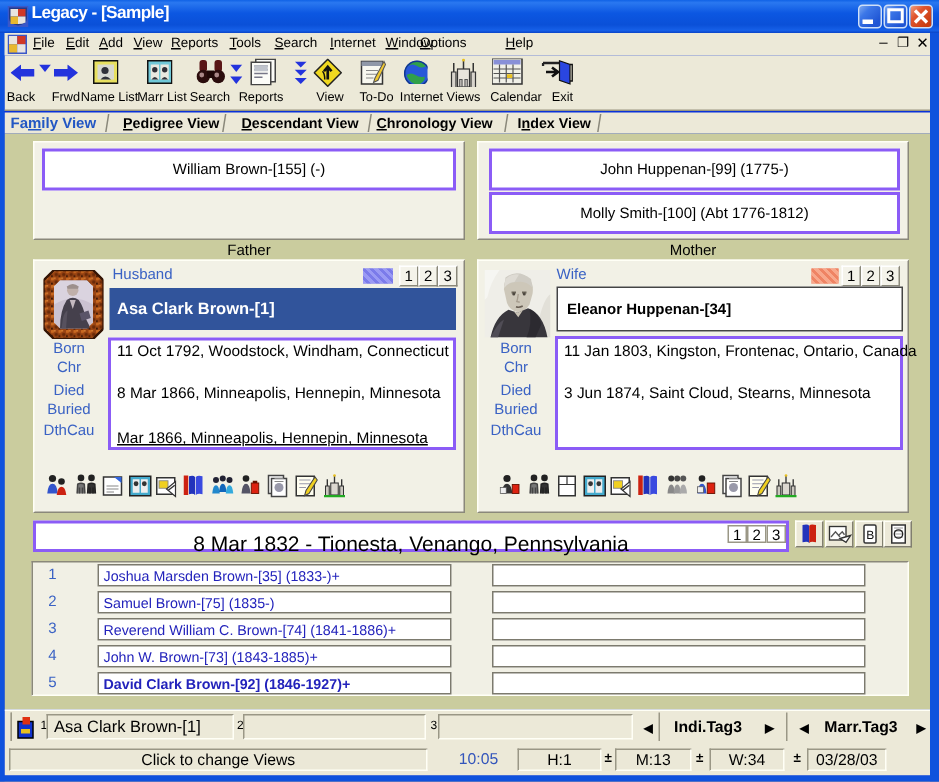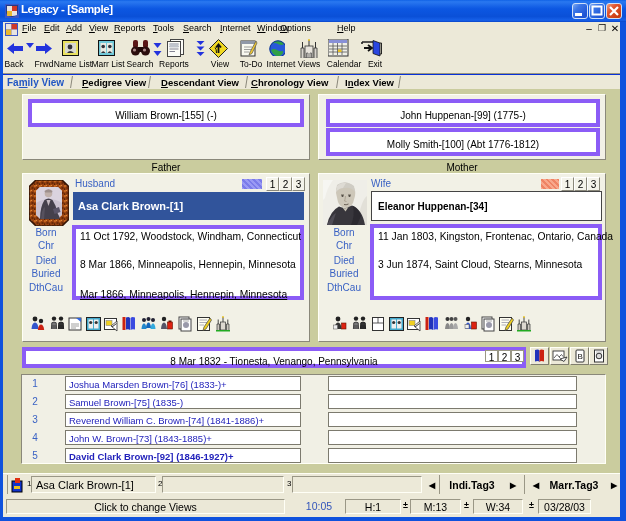--- a/index.html
+++ b/index.html
@@ -26,21 +26,21 @@
 .tlabel { position:absolute; font-size:8.5px; color:#000; text-align:center; top:22px; }
 
 
 #tabbar { left:3px; top:75px; width:617px; height:14px; background:#ece9d8; }
 .tab { position:absolute; top:0px; height:14px; font-size:9.5px; font-weight:bold; color:#000; padding-top:2px; }
 .tsep { position:absolute; top:1px; width:1px; height:12px; background:#8a887a; transform:skewX(-9deg); }
 
 
 #content { left:3px; top:89px; width:617px; height:384px; background:#cacc9e; }
 .panel { position:absolute; background:#f2f1e6; border-top:1px solid #fffff6; border-left:1px solid #fffff6; border-right:1px solid #8a887a; border-bottom:1px solid #8a887a; }
-.wbox { position:absolute; background:#fff; border:4px solid #8b5cf6; }
+.wbox { position:absolute; background:#fff; border:2px solid #8b5cf6; }
 .ctr { text-align:center; font-size:10px; color:#000; white-space:nowrap; }
 .blue { color:#3a62c4; }
 .rowlab { position:absolute; font-size:10px; color:#3a62c4; text-align:center; width:46px; }
 .n123 { position:absolute; width:13px; height:14px; background:#f4f3ea; border-top:1px solid #fff; border-left:1px solid #fff; border-right:1px solid #8a887a; border-bottom:1px solid #8a887a; font-size:10px; text-align:center; padding-top:1px; color:#000; }
 .childrow { position:absolute; background:#fff; border:1px solid #7c7a6e; font-size:9.5px; color:#2222bb; padding:2px 0 0 3px; white-space:nowrap; overflow:hidden; }
 .cnum { position:absolute; font-size:10px; color:#3a62c4; width:24px; text-align:center; }
 
 
 #navbar { left:3px; top:473px; width:617px; height:21px; background:#ece9d8; border-top:1px solid #fffff6; }
 .navbox { position:absolute; top:2px; height:17px; background:#ece9d8; border-top:1px solid #9a9786; border-left:1px solid #9a9786; border-right:1px solid #fffff6; border-bottom:1px solid #fffff6; font-size:11px; padding:2px 0 0 4px; white-space:nowrap; overflow:hidden; }
@@ -455,21 +455,21 @@
         <path d="M1 14 V8 H3.5 V14 M10.5 14 V8 H13 V14" fill="#ccc8c0" stroke="#333" stroke-width="0.7"></path>
         <rect x="4.5" y="6" width="5" height="8" fill="#dcd8d0" stroke="#333" stroke-width="0.7"></rect>
         <path d="M2.2 8 V3.5 M7 6 V1 M11.8 8 V3.5" stroke="#333" stroke-width="0.9"></path>
         <circle cx="7" cy="1" r="0.9" fill="#e8c020"></circle>
         <rect x="0" y="14" width="14" height="1.5" fill="#22aa22"></rect>
       </g>
     </svg>
   </div>
 
   <div class="wbox" style="left:19px;top:258px;width:504px;height:21px;">
-    <div class="ctr" style="padding-top:5px;font-size:10px;">8 Mar 1832 - Tionesta, Venango, Pennsylvania</div>
+    <div class="ctr" style="padding-top:5px;font-size:14px;">8 Mar 1832 - Tionesta, Venango, Pennsylvania</div>
   </div>
   <div class="n123" style="left:482px;top:261px;width:13px;height:12px;background:#fff;border:1px solid #9a9786;">1</div>
   <div class="n123" style="left:495px;top:261px;width:13px;height:12px;background:#fff;border:1px solid #9a9786;">2</div>
   <div class="n123" style="left:508px;top:261px;width:13px;height:12px;background:#fff;border:1px solid #9a9786;">3</div>
   <div class="abs" id="mbtns" style="left:527px;top:258px;">
     <div class="abs mbtn" style="left:0px;">
       <svg width="16" height="14" style="margin:1px auto 0;">
         <path d="M3 1 Q6.5 0 7.5 1.5 L7.5 13 Q6.5 11.5 3 12.5 Z" fill="#2233bb"></path>
         <path d="M12 1 Q8.5 0 7.5 1.5 L7.5 13 Q8.5 11.5 12 12.5 Z" fill="#cc2211"></path>
       </svg>
@@ -495,21 +495,21 @@
       </svg>
     </div>
   </div>
 
   <div class="abs" style="left:18px;top:285px;width:585px;height:90px;background:#f1f0e5;border-top:1px solid #8a887a;border-left:1px solid #8a887a;border-right:1px solid #fffff6;border-bottom:1px solid #fffff6;">
     <div class="cnum" style="left:1px;top:3px;">1</div>
     <div class="cnum" style="left:1px;top:21px;">2</div>
     <div class="cnum" style="left:1px;top:39px;">3</div>
     <div class="cnum" style="left:1px;top:57px;">4</div>
     <div class="cnum" style="left:1px;top:75px;">5</div>
-    <div class="childrow" style="left:43px;top:1px;width:236px;height:15px;">Joshua Marsden Brown-[76] (1833-)+</div>
+    <div class="childrow" style="left:43px;top:1px;width:236px;height:15px;">Joshua Marsden Brown-[35] (1833-)+</div>
     <div class="childrow" style="left:43px;top:19px;width:236px;height:15px;">Samuel Brown-[75] (1835-)</div>
     <div class="childrow" style="left:43px;top:37px;width:236px;height:15px;">Reverend William C. Brown-[74] (1841-1886)+</div>
     <div class="childrow" style="left:43px;top:55px;width:236px;height:15px;">John W. Brown-[73] (1843-1885)+</div>
     <div class="childrow" style="left:43px;top:73px;width:236px;height:15px;font-weight:bold;">David Clark Brown-[92] (1846-1927)+</div>
     <div class="childrow" style="left:306px;top:1px;width:249px;height:15px;"></div>
     <div class="childrow" style="left:306px;top:19px;width:249px;height:15px;"></div>
     <div class="childrow" style="left:306px;top:37px;width:249px;height:15px;"></div>
     <div class="childrow" style="left:306px;top:55px;width:249px;height:15px;"></div>
     <div class="childrow" style="left:306px;top:73px;width:249px;height:15px;"></div>
   </div>

